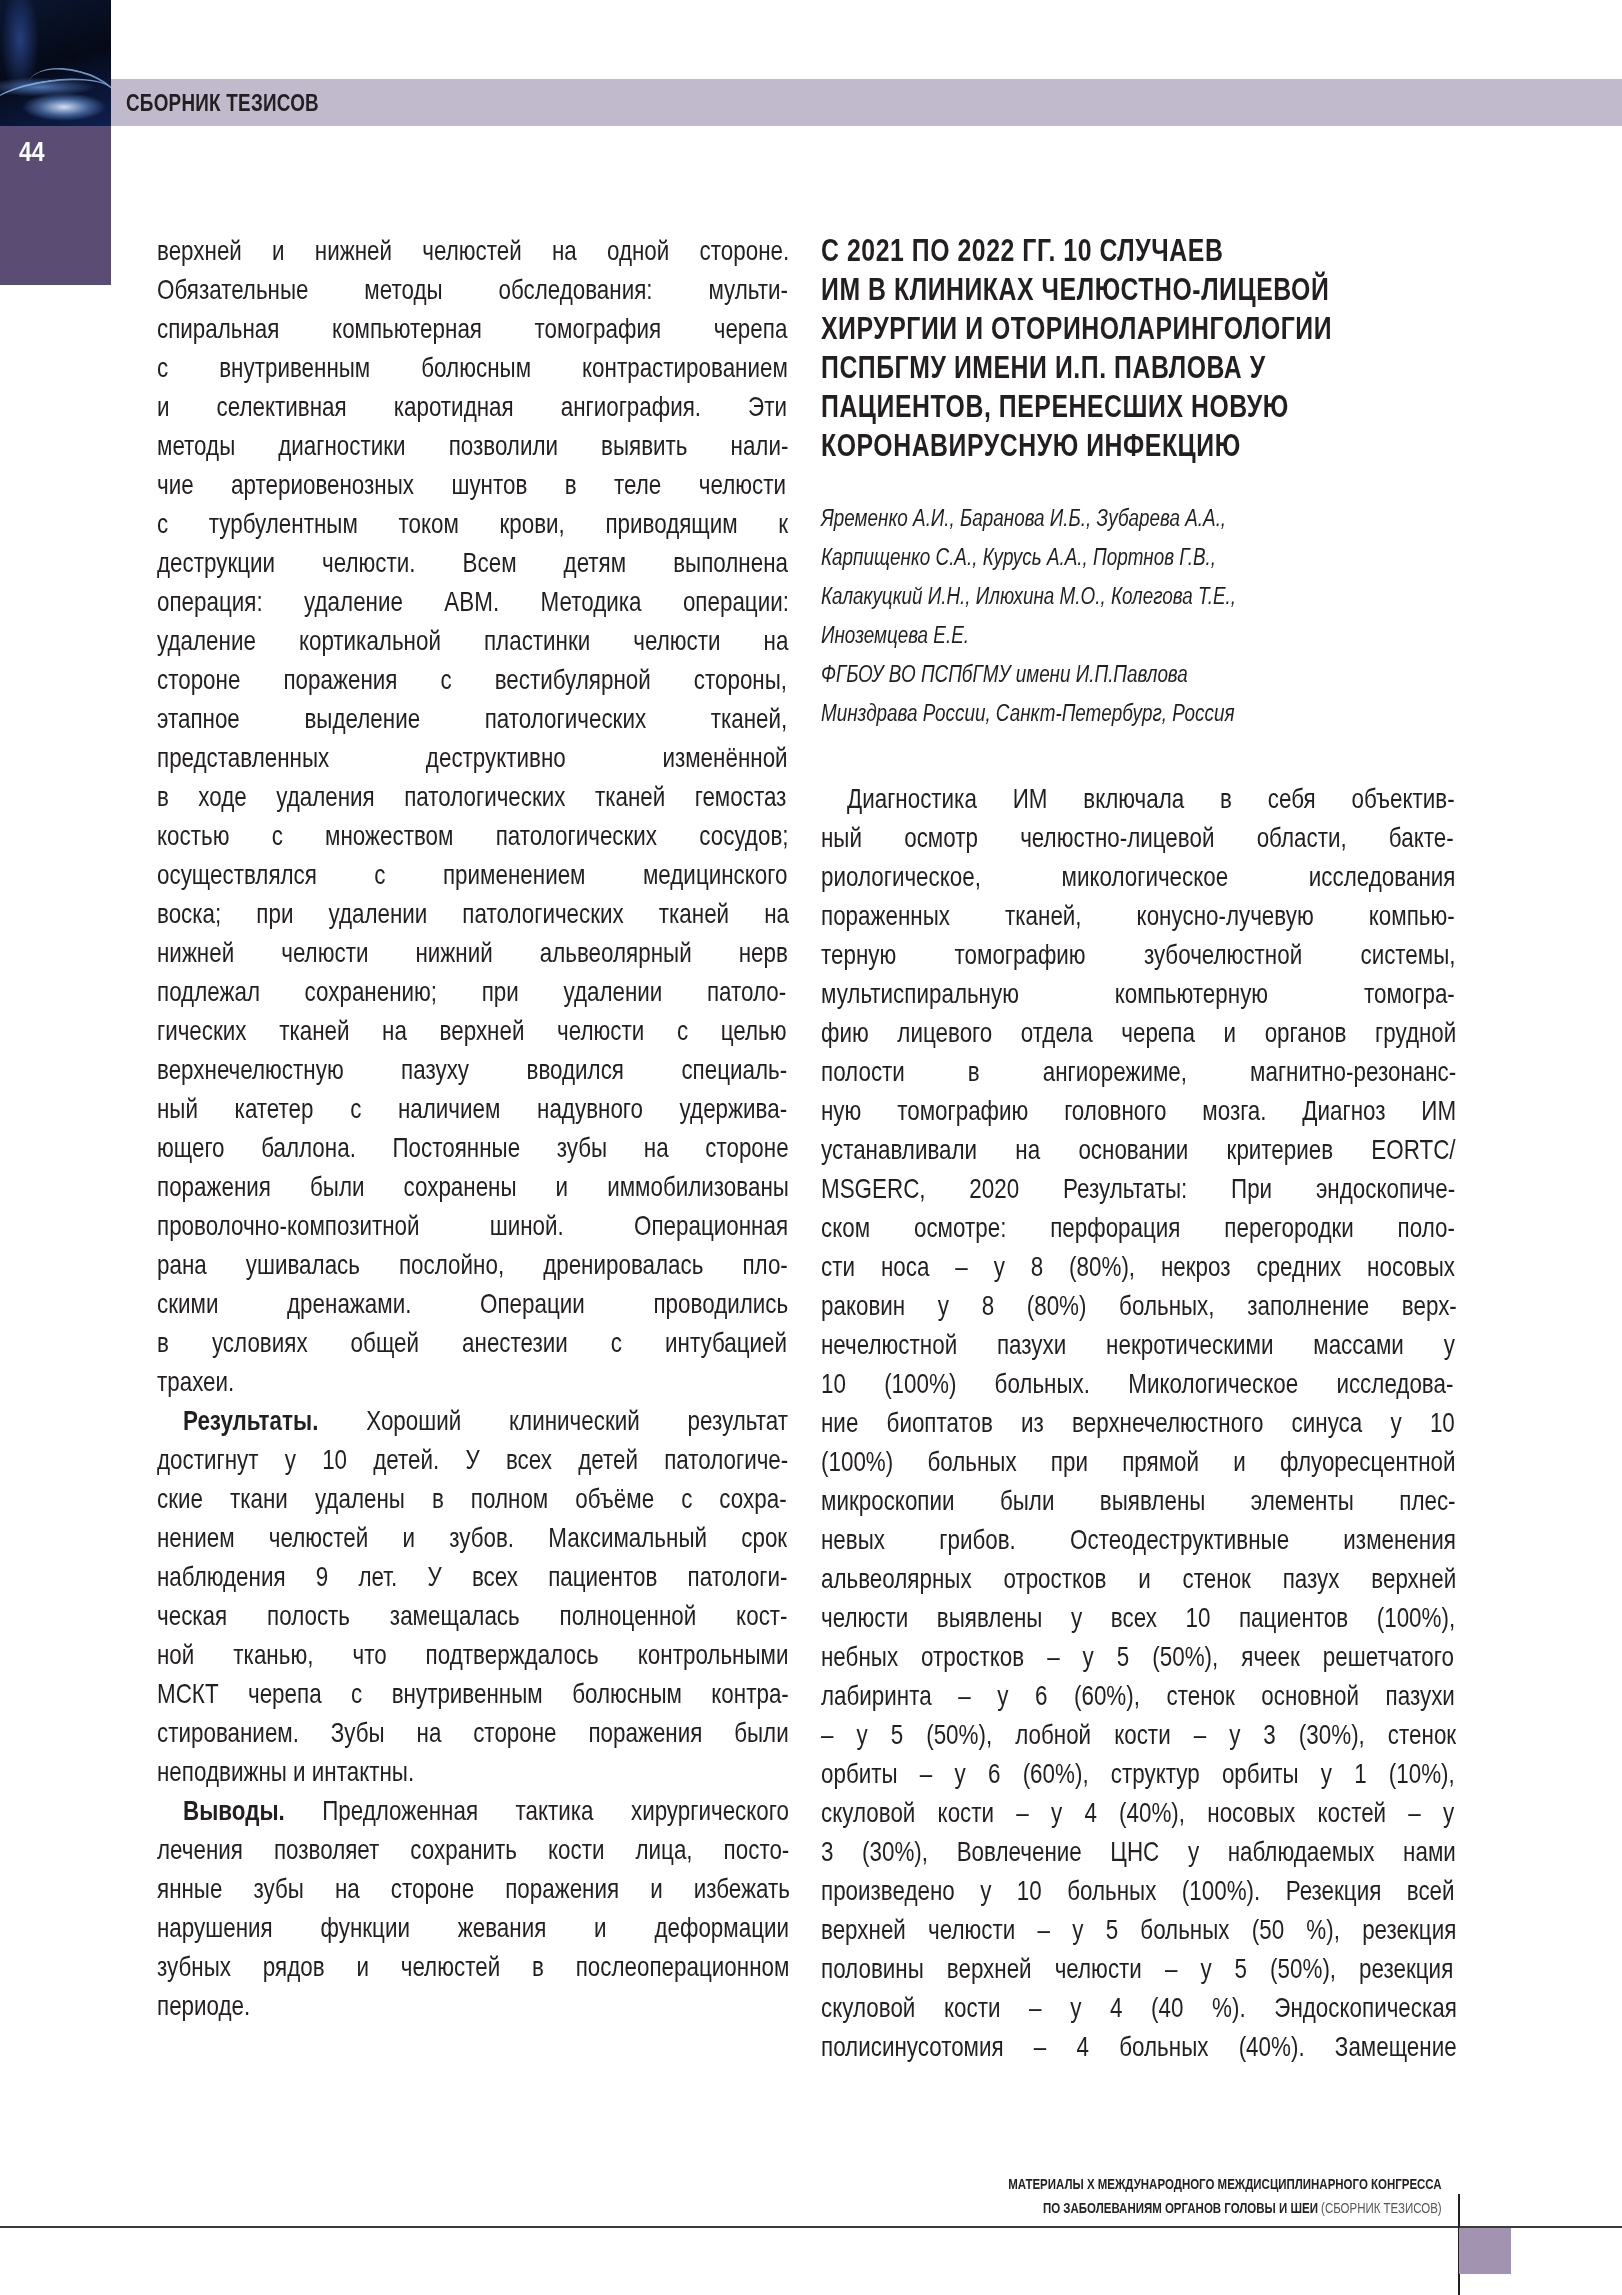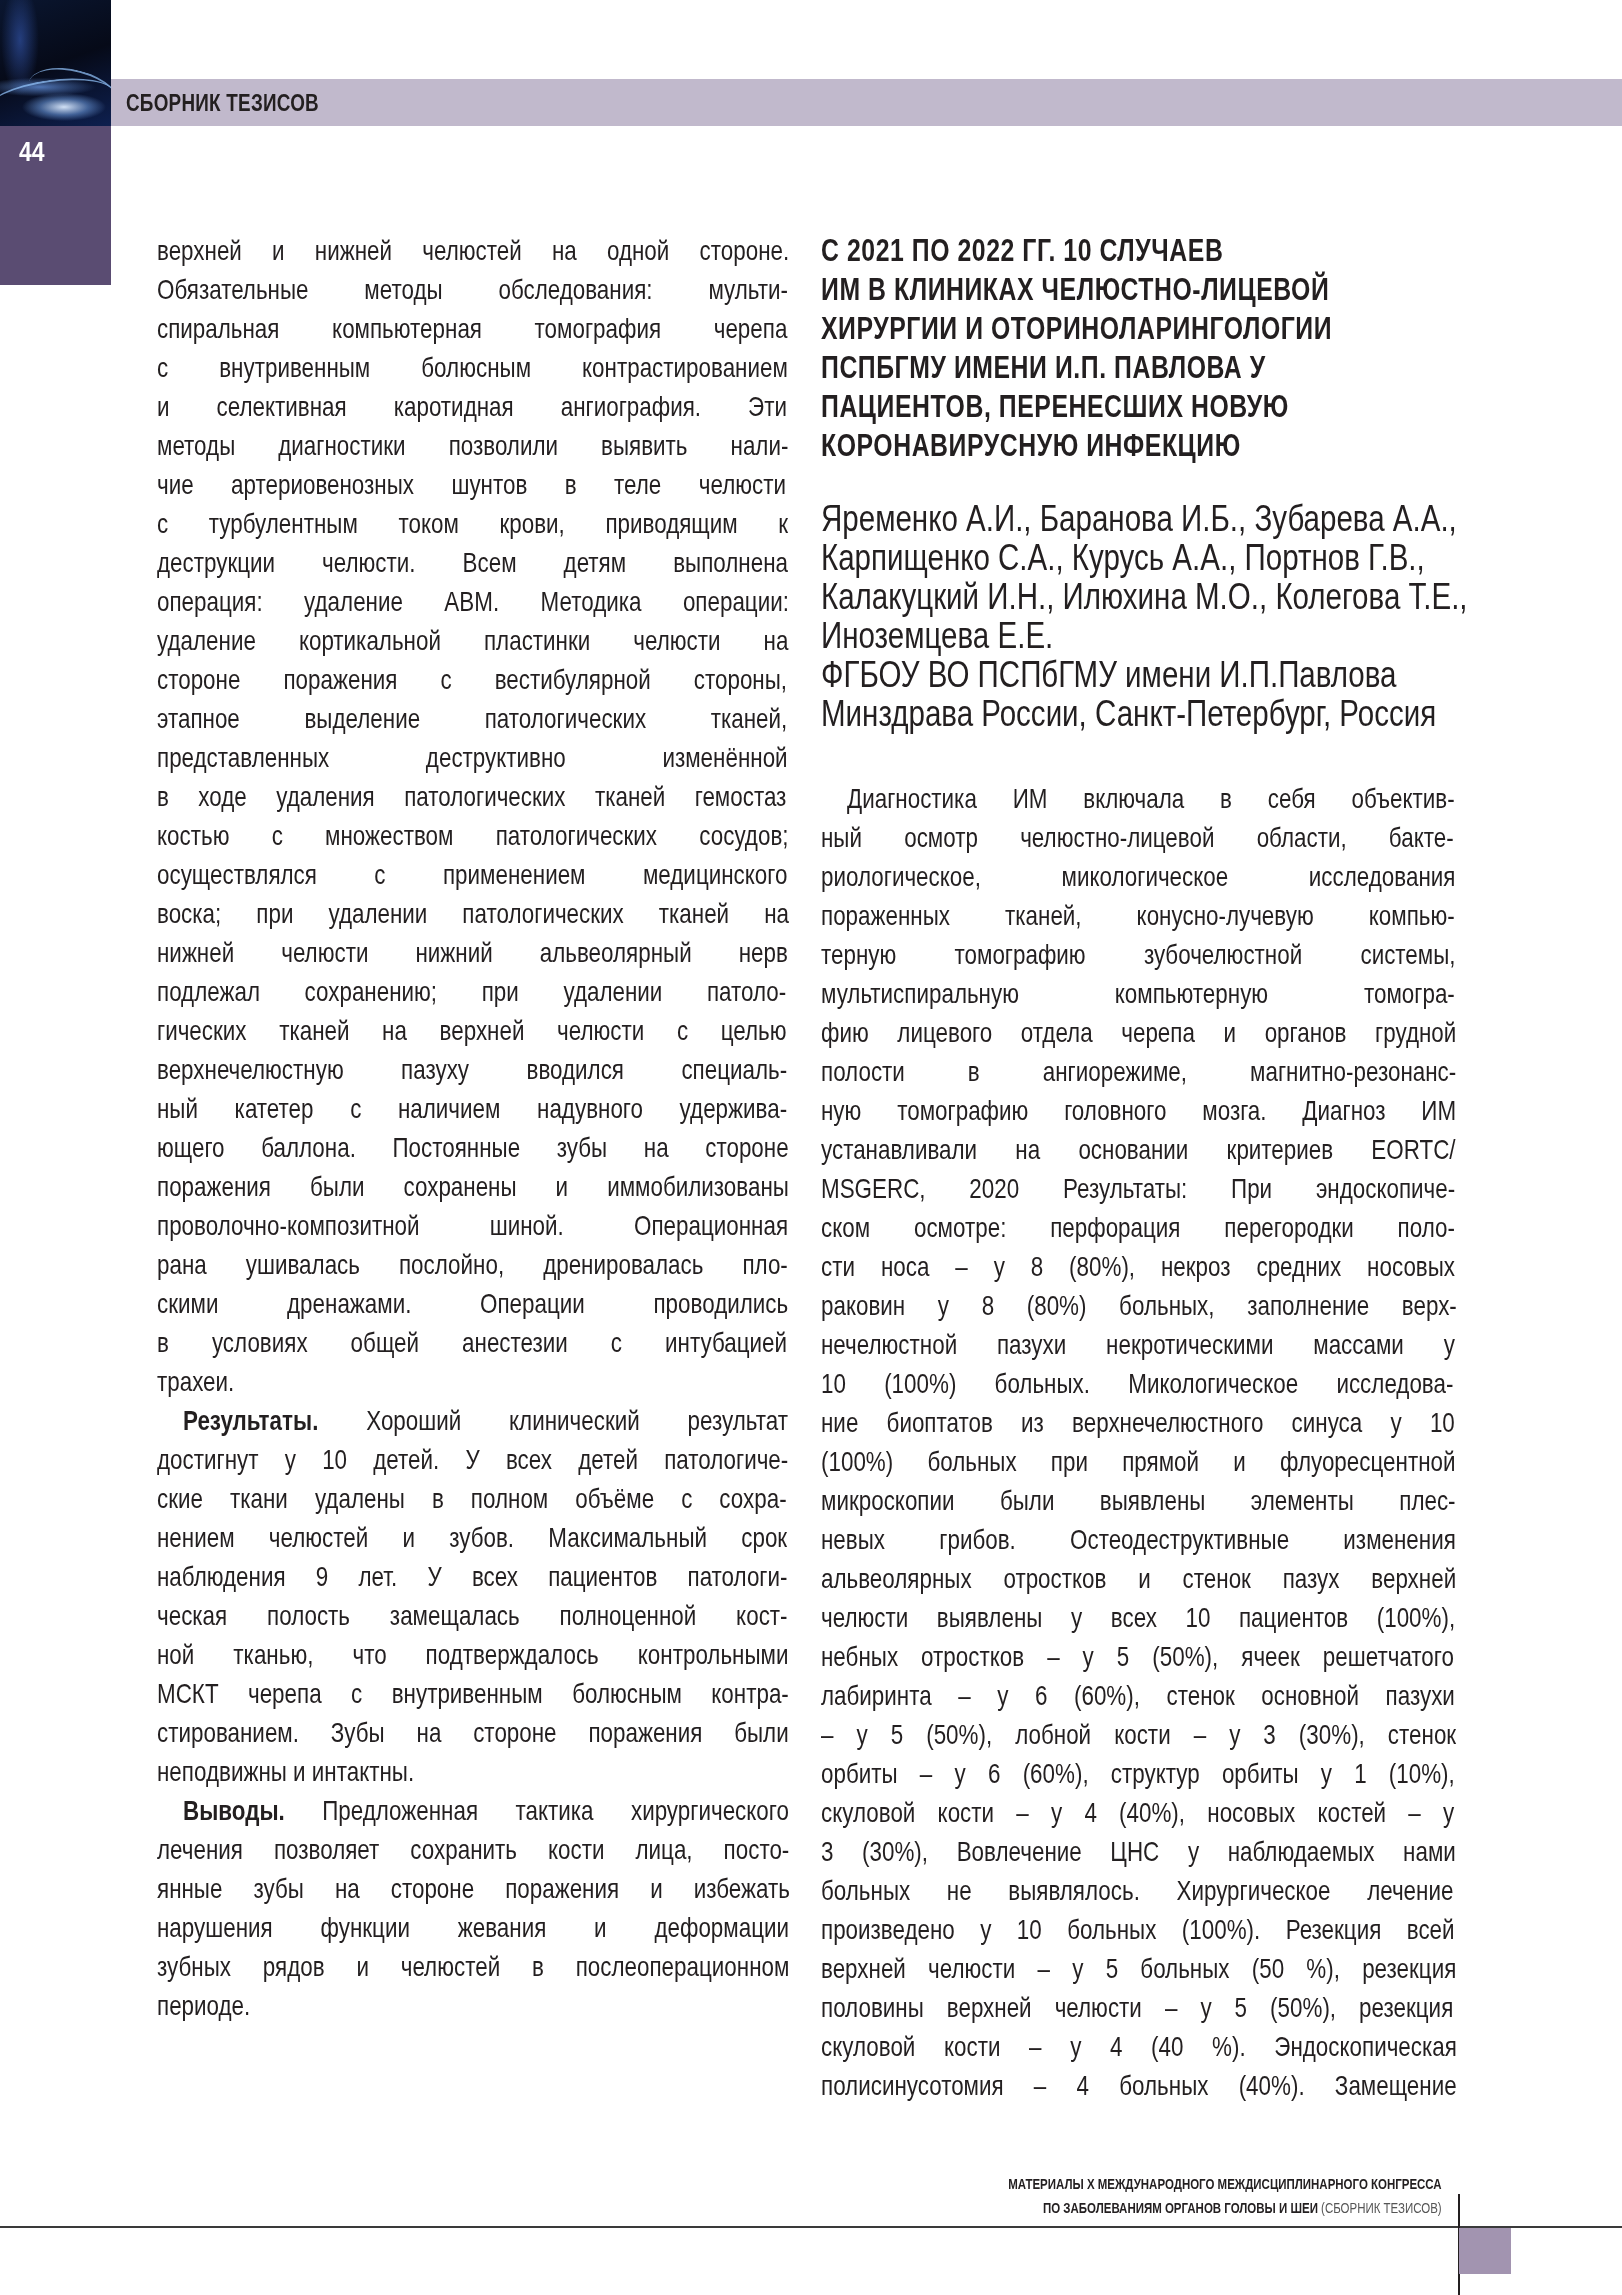--- a/index.html
+++ b/index.html
@@ -21,21 +21,21 @@
   .col-left { left:157px; top:231px; width:633px; }
   .col-right { left:821px; top:231px; width:637px; }
   .line { height:39px; line-height:39px; font-size:28px; white-space:nowrap; overflow:visible; position:relative; }
   .line > span.t { display:inline-block; transform-origin:left center; white-space:nowrap; }
   .bold-lead { font-weight:bold; }
   .indent { padding-left:25.5px; }
 
   .title-line { height:39px; line-height:39px; font-size:31px; font-weight:bold; white-space:nowrap; letter-spacing:0.7px; }
   .title-line span { display:inline-block; transform:scaleX(0.80); transform-origin:left center; }
   .authors { position:absolute; left:821px; top:499px; width:637px; }
-  .author-line { height:39px; line-height:39px; font-size:36px; white-space:nowrap; }
+  .author-line { height:39px; line-height:39px; font-size:23px; font-style:italic; white-space:nowrap; }
   .author-line span { display:inline-block; transform:scaleX(0.82); transform-origin:left center; }
   .body-right { position:absolute; left:821px; top:779px; width:637px; }
 
   .footer-text { position:absolute; right:181px; top:2173px; text-align:right; font-weight:bold; font-size:14px; line-height:23.5px; white-space:nowrap; color:#231f20; }
   .footer-text .fl { display:block; transform:scaleX(0.82); transform-origin:right center; }
   .footer-text .light { font-weight:normal; color:#555; }
   .footer-rule { position:absolute; left:0; top:2226px; width:1623px; height:2px; background:#3a3a3a; }
   .footer-vline { position:absolute; left:1458px; top:2194px; width:2px; height:101px; background:#231f20; }
   .footer-square { position:absolute; left:1459px; top:2228px; width:52px; height:46px; background:#a294b0; }
 </style>
@@ -144,21 +144,20 @@
     <div class="line"><span class="t" style="transform: scaleX(0.8); word-spacing: 49px;">микроскопии были выявлены элементы плес-</span></div>
     <div class="line"><span class="t" style="transform: scaleX(0.8); word-spacing: 60px;">невых грибов. Остеодеструктивные изменения</span></div>
     <div class="line"><span class="t" style="transform: scaleX(0.8); word-spacing: 32px;">альвеолярных отростков и стенок пазух верхней</span></div>
     <div class="line"><span class="t" style="transform: scaleX(0.8); word-spacing: 28px;">челюсти выявлены у всех 10 пациентов (100%),</span></div>
     <div class="line"><span class="t" style="transform: scaleX(0.8); word-spacing: 21px;">небных отростков – у 5 (50%), ячеек решетчатого</span></div>
     <div class="line"><span class="t" style="transform: scaleX(0.8); word-spacing: 25.4px;">лабиринта – у 6 (60%), стенок основной пазухи</span></div>
     <div class="line"><span class="t" style="transform: scaleX(0.8); word-spacing: 21px;">– у 5 (50%), лобной кости – у 3 (30%), стенок</span></div>
     <div class="line"><span class="t" style="transform: scaleX(0.8); word-spacing: 20px;">орбиты – у 6 (60%), структур орбиты у 1 (10%),</span></div>
     <div class="line"><span class="t" style="transform: scaleX(0.8); word-spacing: 20px;">скуловой кости – у 4 (40%), носовых костей – у</span></div>
     <div class="line"><span class="t" style="transform: scaleX(0.8); word-spacing: 28px;">3 (30%), Вовлечение ЦНС у наблюдаемых нами</span></div>
-    <div class="line"><span class="t" style="transform: scaleX(0.8); word-spacing: 38px;">больных не выявлялось. Хирургическое лечение</span></div>
     <div class="line"><span class="t" style="transform: scaleX(0.8); word-spacing: 24px;">произведено у 10 больных (100%). Резекция всей</span></div>
     <div class="line"><span class="t" style="transform: scaleX(0.8); word-spacing: 20px;">верхней челюсти – у 5 больных (50 %), резекция</span></div>
     <div class="line"><span class="t" style="transform: scaleX(0.8); word-spacing: 21px;">половины верхней челюсти – у 5 (50%), резекция</span></div>
     <div class="line"><span class="t" style="transform: scaleX(0.8); word-spacing: 28px;">скуловой кости – у 4 (40 %). Эндоскопическая</span></div>
     <div class="line"><span class="t" style="transform: scaleX(0.8); word-spacing: 30px;">полисинусотомия – 4 больных (40%). Замещение</span></div>
   </div>
 
 <div class="footer-text">
   <span class="fl">МАТЕРИАЛЫ X МЕЖДУНАРОДНОГО МЕЖДИСЦИПЛИНАРНОГО КОНГРЕССА</span>
   <span class="fl"><span>ПО ЗАБОЛЕВАНИЯМ ОРГАНОВ ГОЛОВЫ И ШЕИ</span><span class="light"> (СБОРНИК ТЕЗИСОВ)</span></span>

